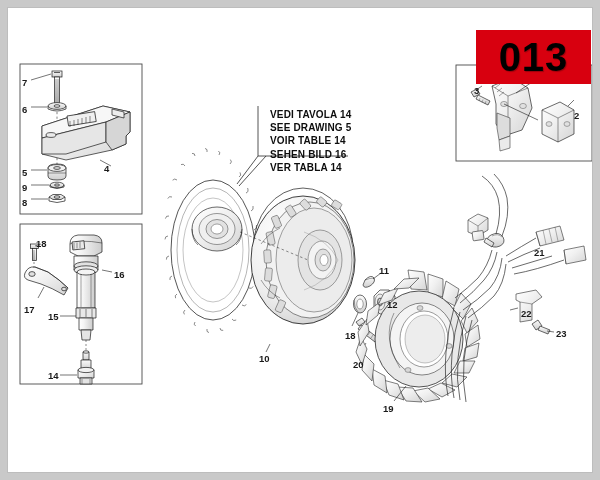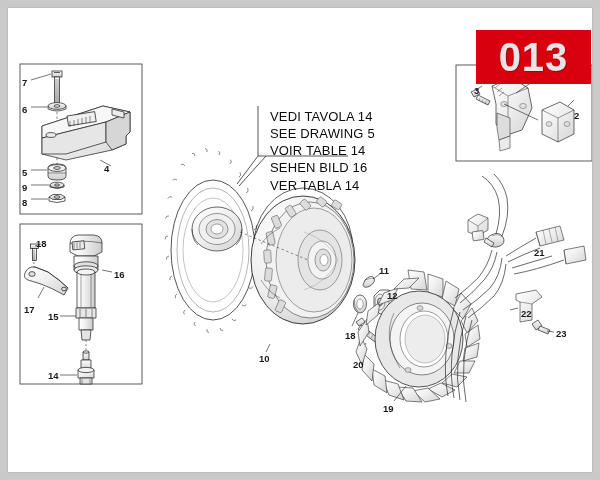--- a/index.html
+++ b/index.html
@@ -24,30 +24,30 @@
   }
   #badge{
     position:absolute;left:468px;top:22px;
     width:115px;height:54px;
     background:#d8000f;
     display:flex;align-items:center;justify-content:center;
     z-index:40;
   }
   #badge span{
     font-family:"Liberation Sans",sans-serif;
-    font-size:40px;font-weight:bold;color:#e5e5e5;
+    font-size:40px;font-weight:bold;color:#000000;
     letter-spacing:1px;line-height:1;
     text-shadow:1px 1px 1px rgba(0,0,0,.28);
   }
   #refblock{
     position:absolute;left:262px;top:100px;
     z-index:30;
   }
   #refblock .ln{
-    font-size:13px;font-weight:normal;color:#0d0d0d;
+    font-size:10px;font-weight:bold;color:#0d0d0d;
     line-height:1.32;letter-spacing:.15px;white-space:nowrap;
   }
 </style>
 </head>
 <body>
 
 <div id="sheet">
 
   <svg class="canvas" viewBox="0 0 584 464">
     <defs>
@@ -463,21 +463,21 @@
       <div class="callout" style="left: 14px; top: 175px;">9</div>
       <div class="callout" style="left: 14px; top: 190px;">8</div>
       <div class="callout" style="left: 96px; top: 156px;">4</div>
       <div class="callout" style="left: 28px; top: 231px;">18</div>
       <div class="callout" style="left: 16px; top: 297px;">17</div>
       <div class="callout" style="left: 106px; top: 262px;">16</div>
       <div class="callout" style="left: 40px; top: 304px;">15</div>
       <div class="callout" style="left: 40px; top: 363px;">14</div>
       <div class="callout" style="left: 251px; top: 346px;">10</div>
       <div class="callout" style="left: 371px; top: 258px;">11</div>
-      <div class="callout" style="left: 379px; top: 283px;">12</div>
+      <div class="callout" style="left: 379px; top: 292px;">12</div>
       <div class="callout" style="left: 337px; top: 323px;">18</div>
       <div class="callout" style="left: 345px; top: 352px;">20</div>
       <div class="callout" style="left: 375px; top: 396px;">19</div>
       <div class="callout" style="left: 490px; top: 240px; padding-left: 36px;">21</div>
       <div class="callout" style="left: 489px; top: 301px; margin-left: 24px;">22</div>
       <div class="callout" style="left: 548px; top: 321px;">23</div>
       <div class="callout" style="left: 566px; top: 103px;">2</div>
       <div class="callout" style="left: 466px; top: 78px;">3</div>
     </div>
 

